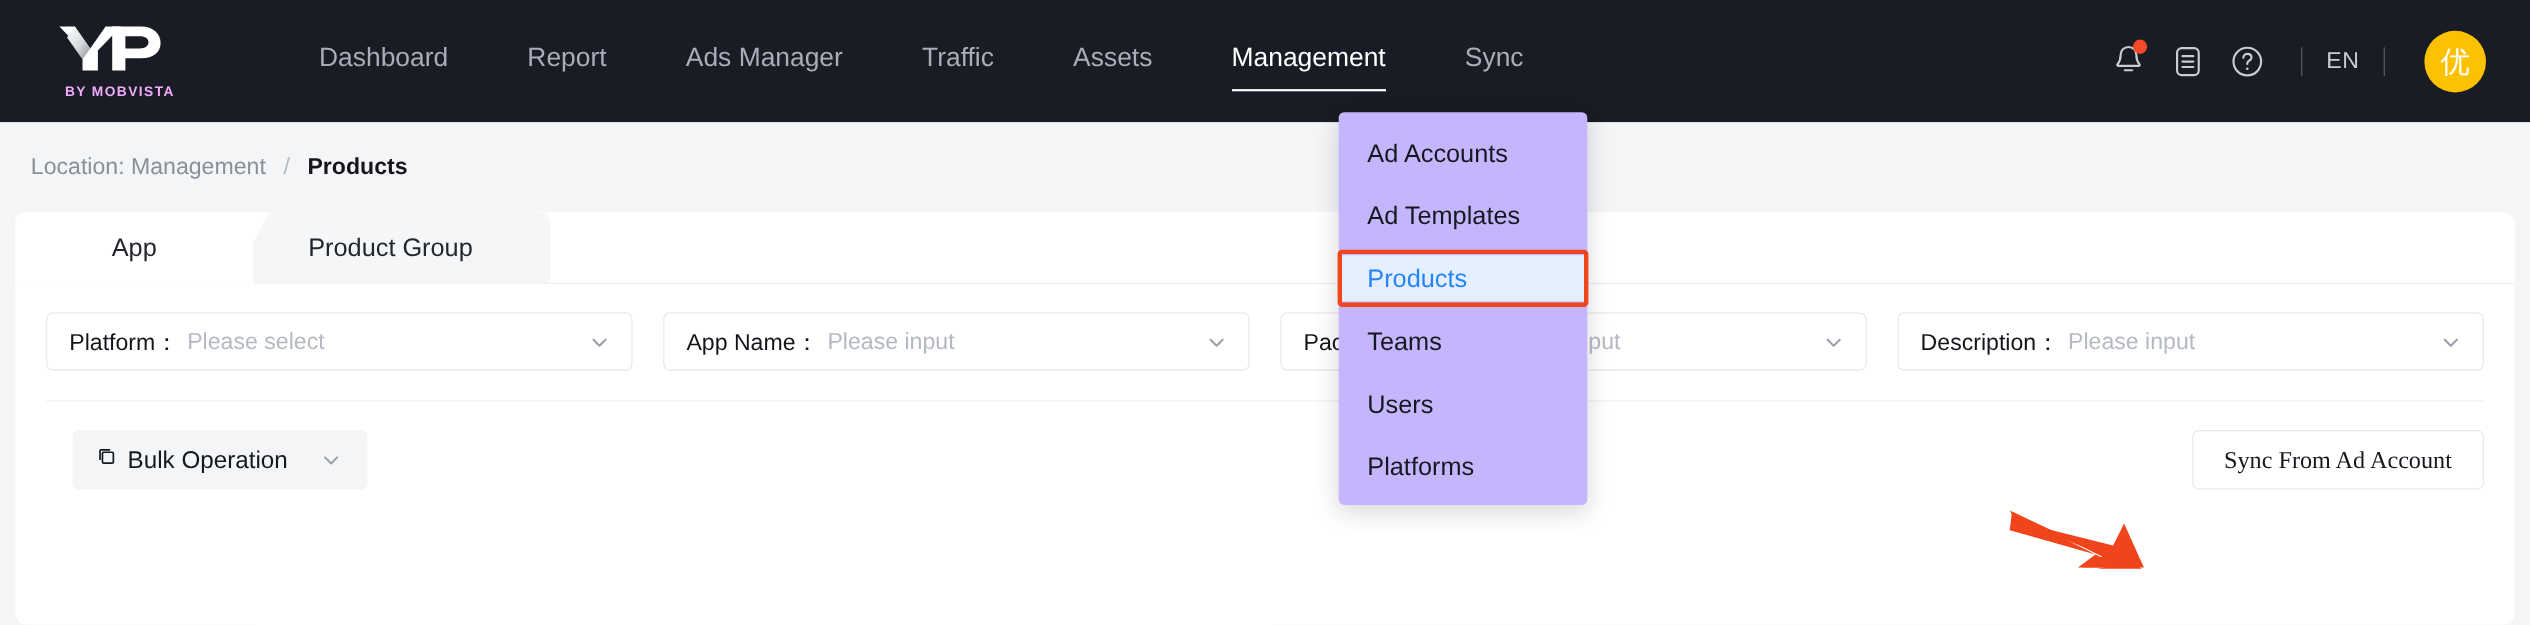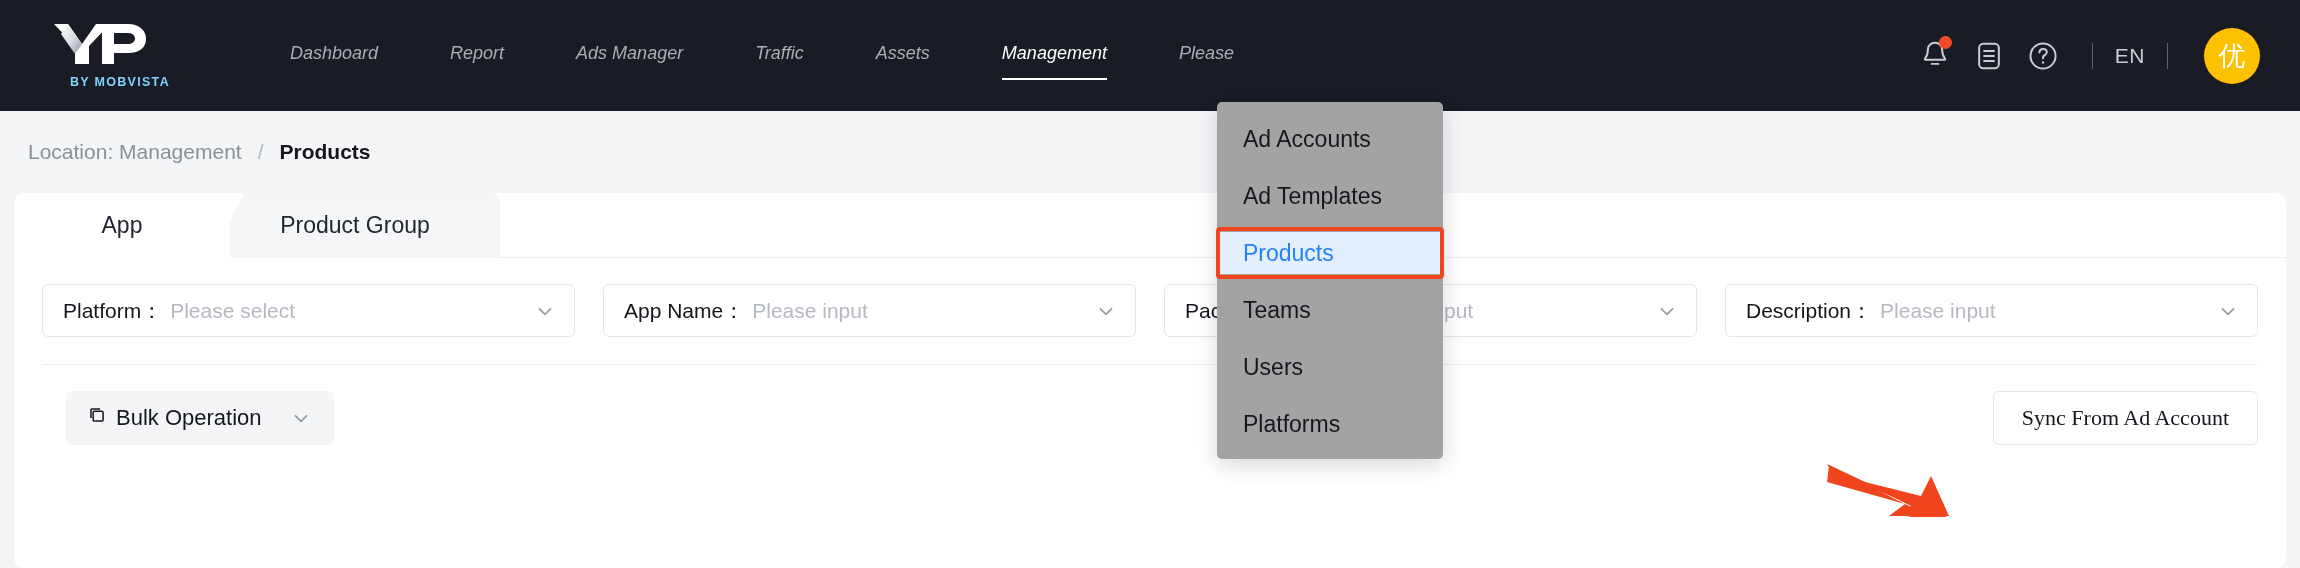--- a/index.html
+++ b/index.html
@@ -22,45 +22,44 @@
   }
   .logo-block {
     width: 120px;
     display: flex;
     flex-direction: column;
     align-items: flex-start;
     justify-content: center;
   }
   .logo-mark { display: block; }
   .logo-sub {
-    color: #7dd3fc;
+    color: #f0abfc;
     font-size: 12.5px;
     font-weight: 700;
     letter-spacing: 1.3px;
     margin-top: 5px;
-    margin-left: 18px;
+    margin-left: 7px;
     white-space: nowrap;
   }
 
   .nav-items {
     display: flex;
     align-items: center;
     margin-left: 118px;
     height: 100%;
   }
   .nav-item {
     position: relative;
     color: #a9adb8;
-    font-size: 18px;
+    font-size: 24px;
     padding: 0 0 6px 0;
     margin-right: 72px;
     cursor: pointer;
     white-space: nowrap;
     line-height: 1;
-    font-style: italic;
   }
   .nav-item:last-child { margin-right: 0; }
   .nav-item.active { color: #ffffff; }
   .nav-item.active::after {
     content: "";
     position: absolute;
     left: 0; right: 0;
     bottom: -12px;
     height: 2px;
     background: #ffffff;
@@ -273,21 +272,21 @@
     pointer-events: none;
     z-index: 60;
   }
 
   
   .dropdown {
     position: absolute;
     left: 1217px;
     top: 102px;
     width: 226px;
-    background: #a3a3a3;
+    background: #c4b5fd;
     border-radius: 5px;
     box-shadow: 0 6px 22px rgba(10,15,30,0.16);
     padding: 16px 0 14px 0;
     z-index: 50;
   }
   .menu-item {
     height: 42px;
     display: flex;
     align-items: center;
     padding-left: 26px;
@@ -337,21 +336,21 @@
     <span class="logo-sub">BY MOBVISTA</span>
   </div>
 
   <div class="nav-items">
     <div class="nav-item">Dashboard</div>
     <div class="nav-item">Report</div>
     <div class="nav-item">Ads Manager</div>
     <div class="nav-item">Traffic</div>
     <div class="nav-item">Assets</div>
     <div class="nav-item active">Management</div>
-    <div class="nav-item">Please</div>
+    <div class="nav-item">Sync</div>
   </div>
 
   <div class="nav-right">
     <div class="icon-btn">
       <svg width="30" height="32" viewBox="0 0 24 26" fill="none" stroke="#c8ccd4" stroke-width="1.6">
         <path d="M12 2.2c-3.4 0-5.8 2.5-5.8 5.8 0 4.6-1.6 6.1-2.4 7.1-.3.4 0 1 .5 1h15.4c.5 0 .8-.6.5-1-.8-1-2.4-2.5-2.4-7.1 0-3.3-2.4-5.8-5.8-5.8z"></path>
         <path d="M9.3 19.4h5.4" stroke-linecap="round"></path>
       </svg>
       <span class="badge-dot"></span>
     </div>

